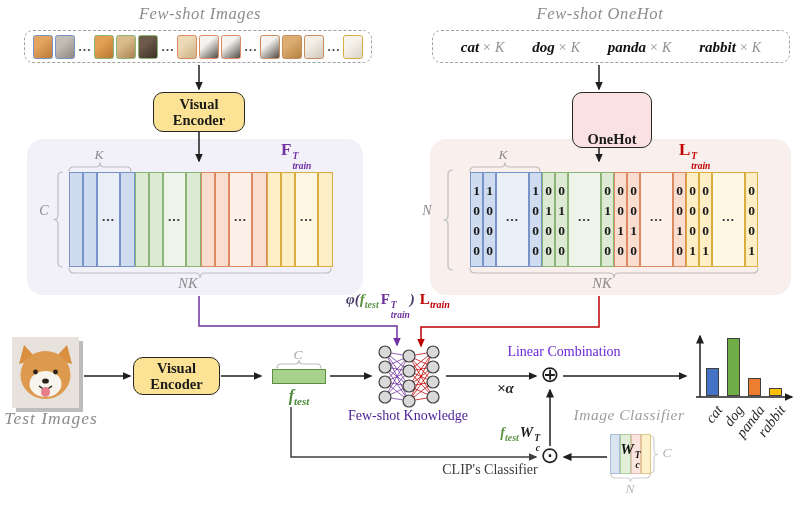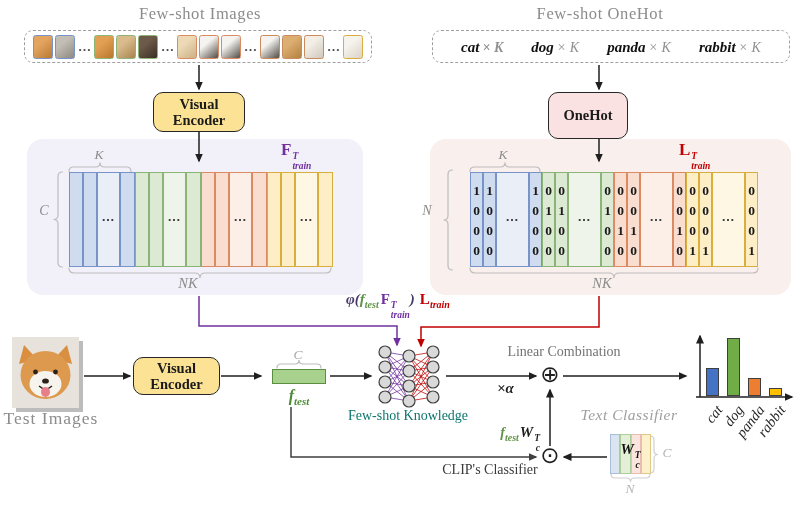--- a/index.html
+++ b/index.html
@@ -2,21 +2,21 @@
 <html><head>
 <meta charset="utf-8">
 <style>
   html,body{margin:0;padding:0;background:#fff;}
   #canvas{position:relative;width:800px;height:507px;background:#ffffff;overflow:hidden;
           font-family:"Liberation Serif",serif;color:#1a1a1a;}
   .abs{position:absolute;}
   .ctr{text-align:center;}
   .it{font-style:italic;}
   .b{font-weight:bold;}
-  .fig-title{color:#8c8c8c;font-size:16.5px;letter-spacing:.6px;text-align:center;}
+  .fig-title{font-style:italic;color:#8c8c8c;font-size:16.5px;letter-spacing:.6px;text-align:center;}
   .dashbox{position:absolute;border:1.6px dashed #9f9f9f;border-radius:9px;box-sizing:border-box;
            display:flex;align-items:center;justify-content:center;}
   .encbox{position:absolute;display:flex;align-items:center;justify-content:center;
           border:1.8px solid #262626;border-radius:10px;font-weight:bold;font-size:14.5px;
           line-height:1.12;text-align:center;color:#1a1a1a;box-sizing:border-box;}
   .panel{position:absolute;border-radius:16px;z-index:1;}
   .cols{position:absolute;display:flex;z-index:2;}
   .mcol{box-sizing:border-box;border:1px solid;display:flex;flex-direction:column;
         align-items:center;justify-content:space-between;padding:11px 0 8px;
         font-weight:600;font-size:13.5px;color:#1a1a1a;}
@@ -141,30 +141,30 @@
       <div class="tile" style="background: linear-gradient(140deg, rgb(244, 243, 239) 35%, rgb(81, 75, 69)); border-color: rgb(220, 138, 97); margin: 0px 1px;"></div>
       <div class="tile" style="background: linear-gradient(140deg, rgb(244, 243, 239) 35%, rgb(81, 75, 69)); border-color: rgb(220, 138, 97); margin: 0px 1px;"></div>
       <div class="stripdots" style="margin: 0px 2px;">…</div>
       <div class="tile" style="background: linear-gradient(140deg, rgb(244, 243, 239) 35%, rgb(81, 75, 69)); border-color: rgb(201, 138, 94); margin: 0px 1px;"></div>
       <div class="tile" style="background: linear-gradient(140deg, rgb(220, 174, 114) 35%, rgb(179, 130, 63)); border-color: rgb(201, 138, 94); margin: 0px 1px;"></div>
       <div class="tile" style="background: linear-gradient(140deg, rgb(243, 239, 231) 35%, rgb(207, 199, 186)); border-color: rgb(201, 138, 94); margin: 0px 1px;"></div>
       <div class="stripdots" style="margin: 0px 2px;">…</div>
       <div class="tile" style="background: linear-gradient(140deg, rgb(246, 243, 237) 35%, rgb(217, 210, 198)); border-color: rgb(217, 174, 63); margin: 0px 1px;"></div>
     </div>
   <div class="dashbox txt" id="labelsbox" style="left:432px;top:30px;width:358px;height:33px;justify-content:space-evenly;">
-      <div class="lbl-item" style="white-space: nowrap; font-weight: bold;"><b>cat</b><span class="mult">× K</span></div>
+      <div class="lbl-item" style="white-space: nowrap;"><b>cat</b><span class="mult">× K</span></div>
       <div class="lbl-item" style="white-space: nowrap;"><b>dog</b><span class="mult">× K</span></div>
       <div class="lbl-item" style="white-space: nowrap;"><b>panda</b><span class="mult">× K</span></div>
       <div class="lbl-item" style="white-space: nowrap;"><b>rabbit</b><span class="mult">× K</span></div>
     </div>
 
   <div class="encbox txt" style="left:153px;top:92px;width:92px;height:40px;background:#fbe294;">
       <span style="width:62px;">Visual Encoder</span>
     </div>
-  <div class="encbox txt" style="left:548px;top:92px;width:80px;height:47px;background:#f9e2e1;">
+  <div class="encbox txt" style="left:572px;top:92px;width:80px;height:56px;background:#f9e2e1;align-items:flex-end;">
       <span>OneHot</span>
     </div>
 
   <div class="panel" style="left:27px;top:139px;width:336px;height:156px;background:#f2f0f8;"></div>
   <div class="panel" style="left:430px;top:139px;width:361px;height:156px;background:#f9efed;"></div>
 
   <div class="abs txt" style="left:281px;top:140px;font-size:17px;color:#7030a0;white-space:nowrap;">
     <span class="b">F</span><span class="stk" style="color:#7030a0;">
         <span>T</span>
         <span>train</span>
@@ -309,35 +309,35 @@
 
   <div class="encbox txt" style="left:133px;top:357px;width:87px;height:38px;background:#fbe294;">
       <span style="width:60px;">Visual Encoder</span>
     </div>
 
   <div class="abs txt" style="left:272px;top:369px;width:54px;height:15px;background:#a9d18e;border:1.5px solid #5a8f3f;box-sizing:border-box;"></div>
   <div class="abs ctr txt" style="left:268px;top:387px;width:62px;font-size:16px;color:#4f8a38;">
     <span class="b it">f</span><sub class="b it" style="font-size:11px;">test</sub>
   </div>
 
-  <div class="abs ctr txt" style="left:333px;top:408px;width:150px;font-size:14px;color:#0f766e;">Few-shot Knowledge</div>
-
-  <div class="abs ctr txt" style="left:490px;top:344px;width:148px;font-size:14px;color:#737373;">Linear Combination</div>
+  <div class="abs ctr txt" style="left:333px;top:408px;width:150px;font-size:14px;color:#4c1d95;">Few-shot Knowledge</div>
+
+  <div class="abs ctr txt" style="left:490px;top:344px;width:148px;font-size:14px;color:#6d28d9;">Linear Combination</div>
   <div class="abs b it txt" style="left:497px;top:380px;font-size:15px;color:#1f1f1f;">×α</div>
   <div class="abs ctr txt" style="left:538px;top:362px;width:24px;height:24px;font-family:'DejaVu Sans',sans-serif;font-size:23px;line-height:24px;color:#1f1f1f;">⊕</div>
   <div class="abs ctr txt" style="left:538px;top:443px;width:24px;height:24px;font-family:'DejaVu Sans',sans-serif;font-size:23px;line-height:24px;color:#1f1f1f;">⊙</div>
 
   <div class="abs txt" style="left:448px;top:424px;width:92px;text-align:right;font-size:14px;white-space:nowrap;">
     <span class="b it" style="color:#5d9444;">f</span><sub class="b it" style="color:#5d9444;font-size:10px;">test</sub><span class="b it" style="color:#1f1f1f;font-size:15px;margin-left:1px;">W</span><span class="stk" style="color:#1f1f1f;">
         <span>T</span>
         <span>c</span>
       </span>
   </div>
   <div class="abs ctr txt" style="left:425px;top:462px;width:130px;font-size:14px;color:#3b3b3b;">CLIP's Classifier</div>
-  <div class="abs ctr it txt" style="left:570px;top:406px;width:118px;font-size:15.5px;color:#9e9e9e;letter-spacing:.5px;">Text Classifier</div>
+  <div class="abs ctr it txt" style="left:570px;top:406px;width:118px;font-size:15.5px;color:#9e9e9e;letter-spacing:.5px;">Image Classifier</div>
 
   <div class="abs txt" style="left:610px;top:434px;width:41px;height:40px;display:flex;" id="wstrips">
       <div class="wstrip" style="width: 25%; background: rgb(219, 229, 242); border-color: rgb(169, 189, 217);"></div>
       <div class="wstrip" style="width: 25%; background: rgb(228, 239, 218); border-color: rgb(174, 207, 154);"></div>
       <div class="wstrip" style="width: 25%; background: rgb(251, 227, 222); border-color: rgb(234, 189, 179);"></div>
       <div class="wstrip" style="width: 25%; background: rgb(253, 241, 204); border-color: rgb(224, 200, 135);"></div>
     </div>
   <div class="abs ctr txt" style="left:610px;top:441px;width:41px;font-size:15px;color:#111;">
     <span class="b it">W</span><span class="stk" style="color:#111;">
         <span>T</span>

